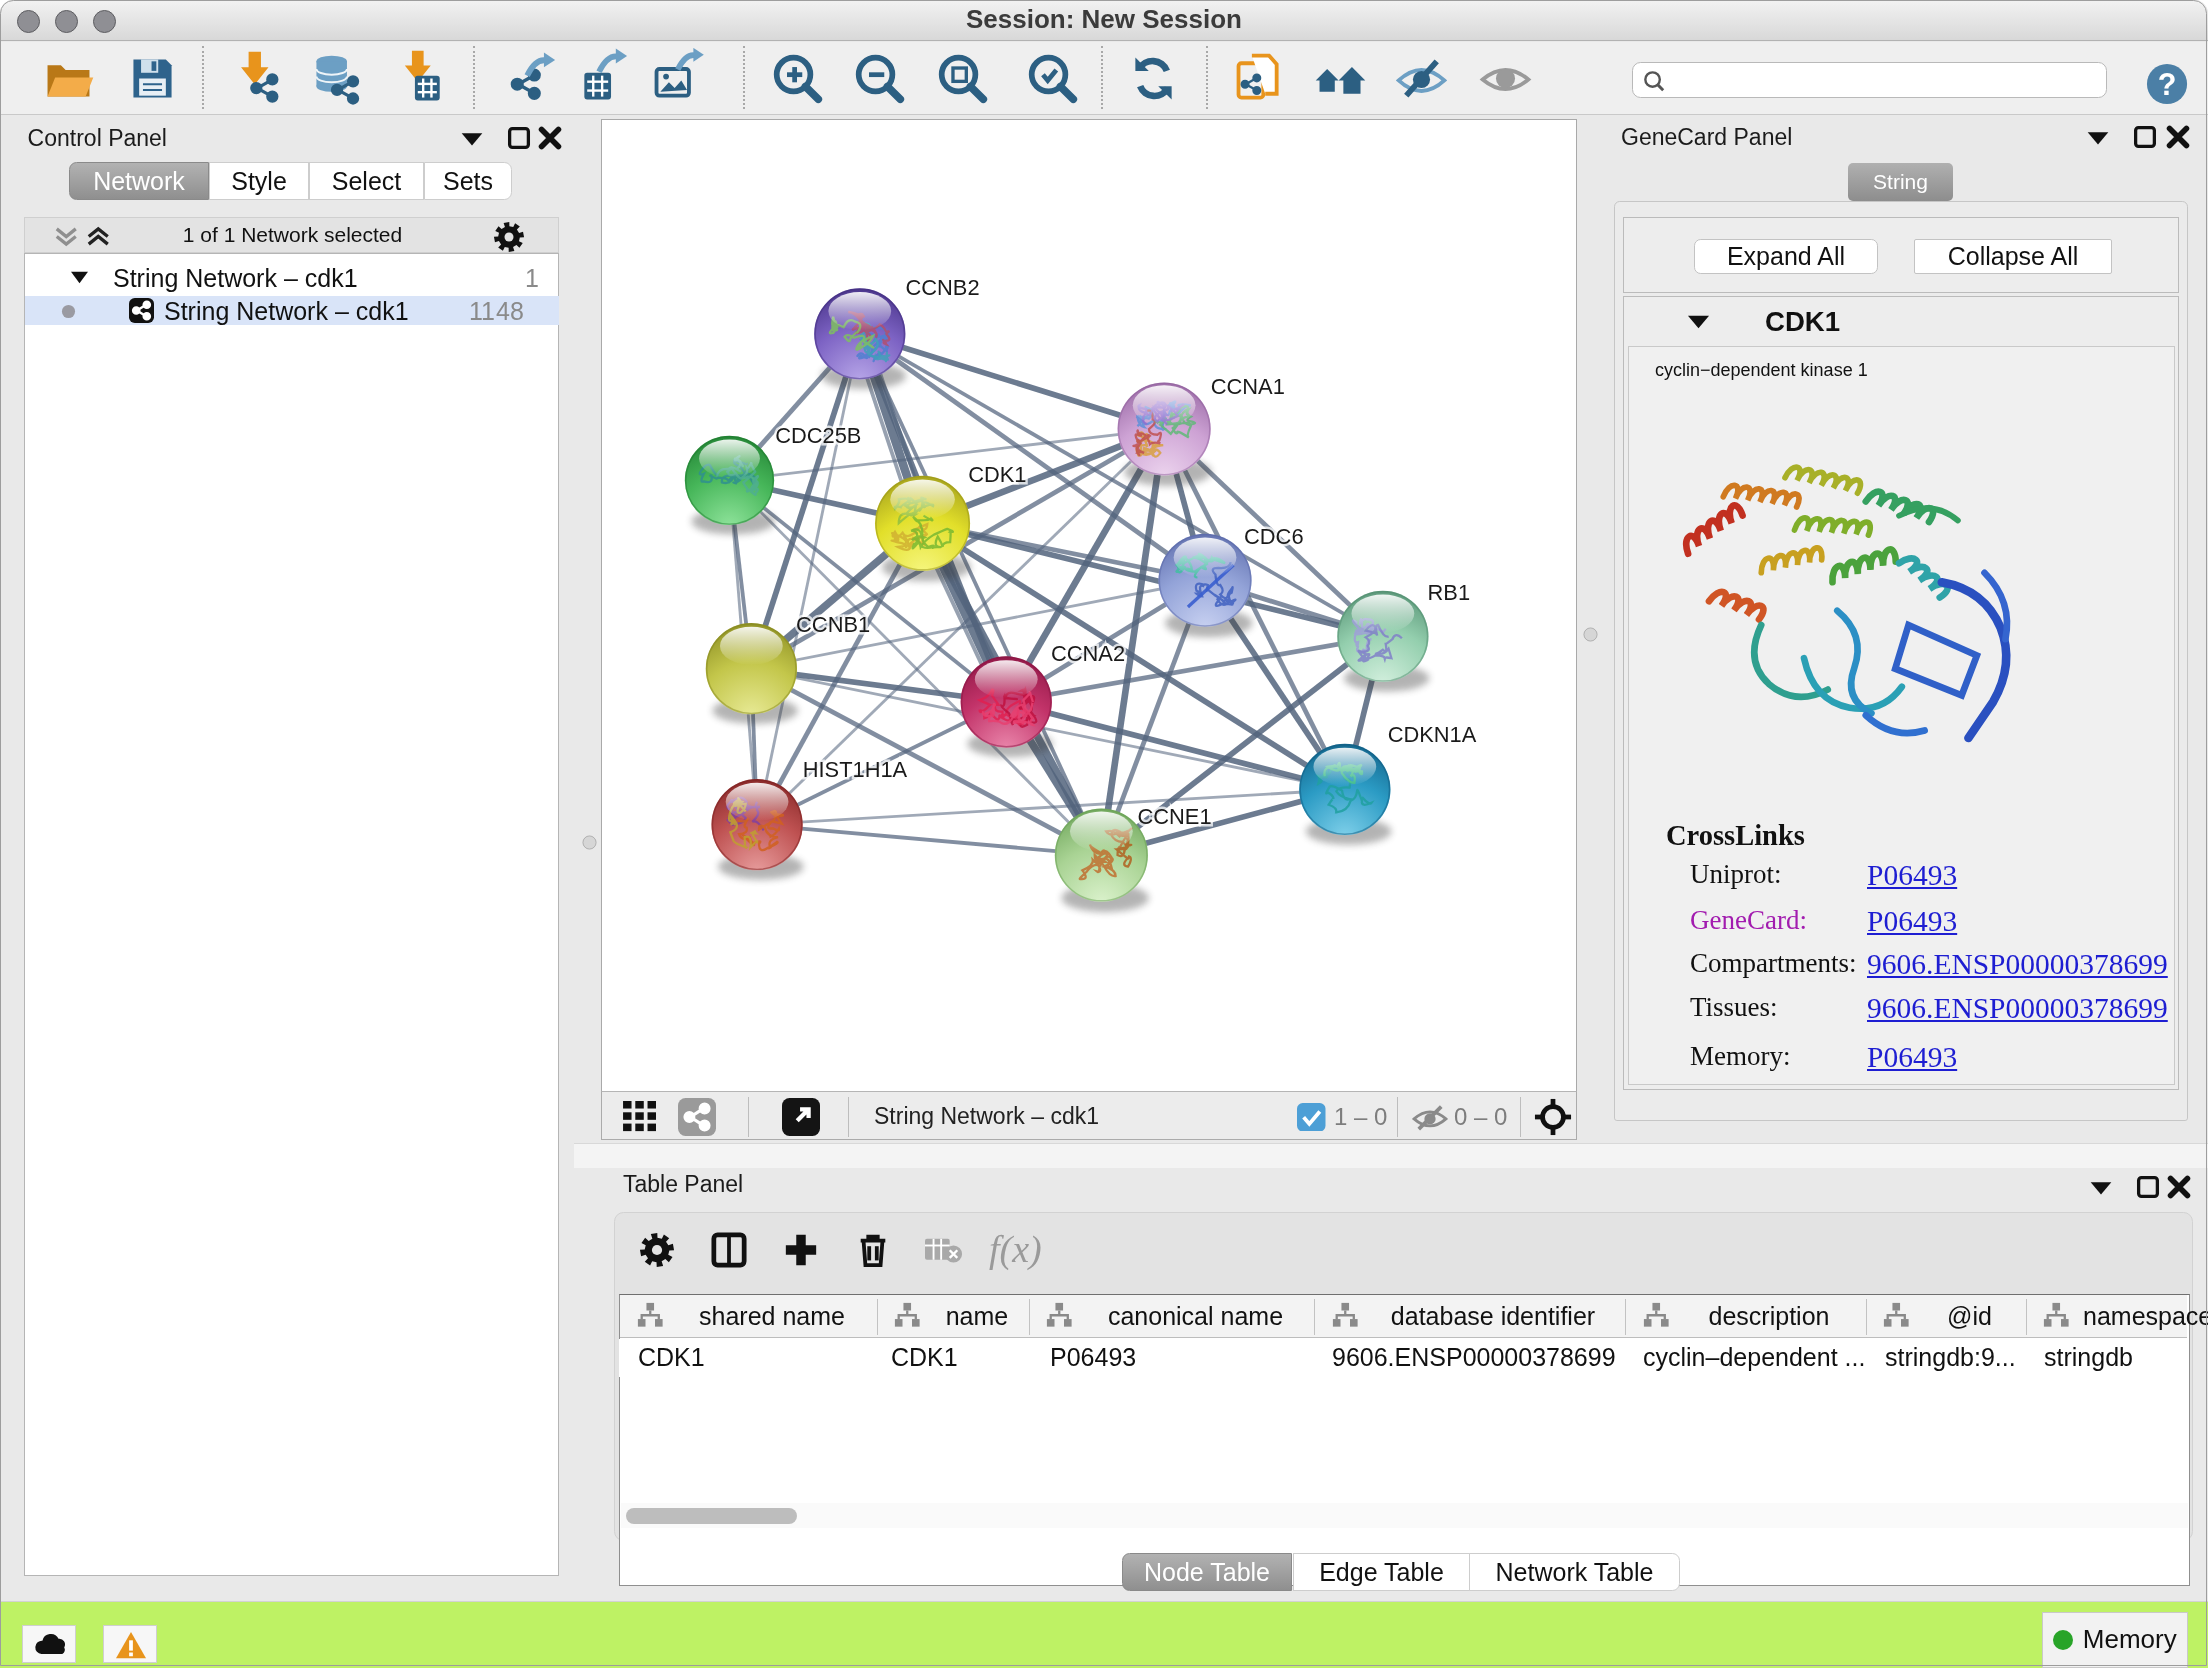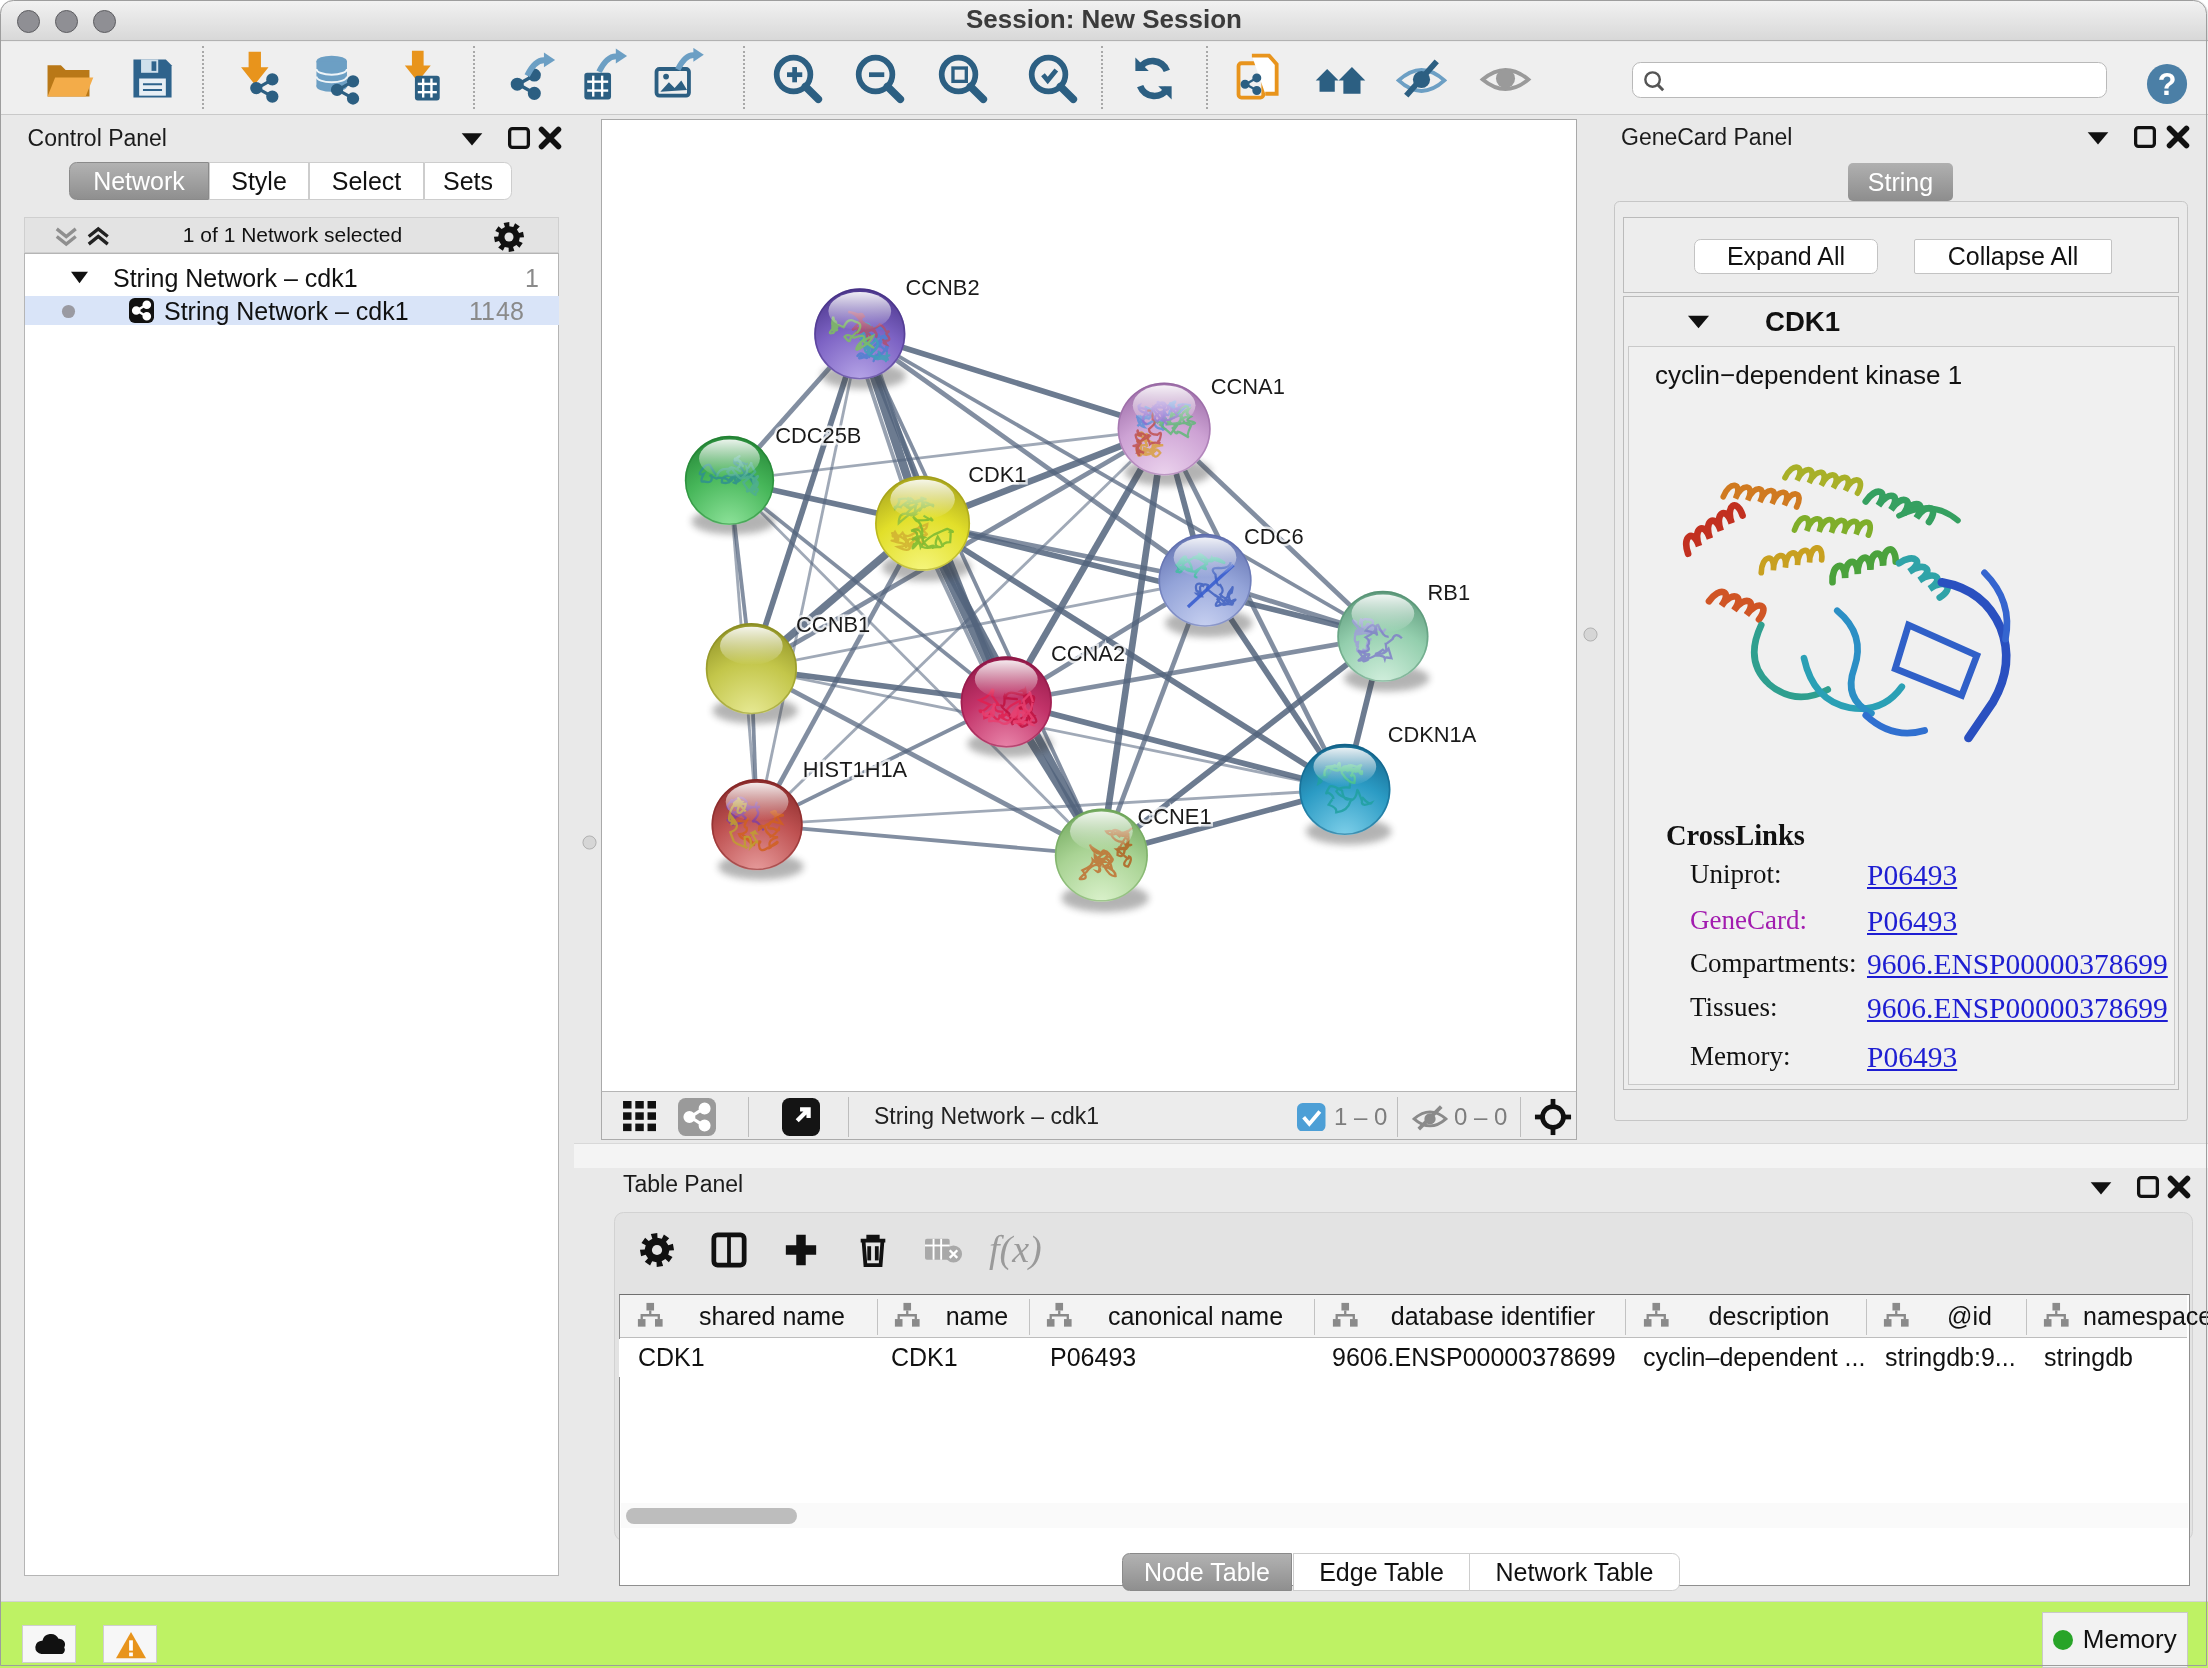--- a/index.html
+++ b/index.html
@@ -593,32 +593,32 @@
     <svg style="position:absolute;left:2083px;top:122px" width="30" height="30" viewBox="0 0 32 32">
       <path d="M5 11 h22 l-11 13 z" fill="#111"></path>
     </svg>
     <svg style="position:absolute;left:2130px;top:122px" width="30" height="30" viewBox="0 0 32 32">
       <rect x="6" y="6" width="20" height="20" rx="3" fill="none" stroke="#111" stroke-width="3.5"></rect>
     </svg>
     <svg style="position:absolute;left:2163px;top:122px" width="30" height="30" viewBox="0 0 32 32">
       <path d="M7 7 L25 25 M25 7 L7 25" stroke="#111" stroke-width="6" stroke-linecap="round"></path>
     </svg>
     <div class="abs" style="left:1614px;top:201px;width:574px;height:920px;background:#ebebeb;border:1px solid #c6c6c6;border-radius:5.7px 5.7px 2.9px 2.9px"></div>
-    <div class="abs" style="left:1848px;top:163px;width:105px;height:38px;background:linear-gradient(#b0b0b0,#8d8d8d);border-radius:5px;color:#fff;font-size:25px;display:flex;align-items:center;justify-content:center">String</div>
+    <div class="abs" style="left:1848px;top:163px;width:105px;height:38px;background:linear-gradient(#b0b0b0,#8d8d8d);border-radius:5px;color:#fff;font-size:21px;display:flex;align-items:center;justify-content:center">String</div>
     <div class="abs" style="left:1623px;top:217px;width:556px;height:76px;background:#ededed;border:1px solid #bbbbbb">
 <div class="abs" style="left:70px;top:21px;width:184px;height:35px;background:#fff;border:1px solid #c3c3c3;border-radius:6.7px;font-size:25px;display:flex;align-items:center;justify-content:center;color:#111">Expand All</div>
 <div class="abs" style="left:290px;top:21px;width:198px;height:35px;background:#fff;border:1px solid #c3c3c3;border-radius:2px;font-size:25px;display:flex;align-items:center;justify-content:center;color:#111">Collapse All</div>
 </div>
     <div class="abs" style="left:1623px;top:296px;width:556px;height:794px;background:#ededed;border:1px solid #bbbbbb">
 <svg style="position:absolute;left:61px;top:15px" width="27" height="23" viewBox="0 0 28 24">
         <path d="M3 4 h22 l-11 13 z" fill="#111"></path>
       </svg>
 <div class="abs" style="left:141px;top:8.6px;font-size:27.6px;font-weight:bold;color:#111">CDK1</div>
 <div class="abs" style="left:3.8px;top:49px;width:547px;height:739px;background:#f0f0f0;border:1px solid #c9c9c9"></div>
-<div class="abs" style="left:31px;top:63px;font-size:26px;color:#111">cyclin−dependent kinase 1</div>
+<div class="abs" style="left:31px;top:63px;font-size:18px;color:#111">cyclin−dependent kinase 1</div>
 </div>
     <svg class="abs" style="left:1671px;top:430px" width="399" height="352" viewBox="0 0 420 370">
       <g fill="none" stroke-linecap="round">
         <g transform="translate(18,130) rotate(-35)">
           <path d="M0 0 c 5 -19, 20 -19, 14 0 c 5 -19, 20 -19, 14 0 c 5 -19, 20 -19, 14 0 c 5 -19, 20 -19, 14 0 c 5 -19, 20 -19, 14 0 " fill="none" stroke="#c23020" stroke-width="7" stroke-linecap="round"></path>
         </g>
         <g transform="translate(40,180) rotate(20)">
           <path d="M0 0 c 5 -19, 20 -19, 14 0 c 5 -19, 20 -19, 14 0 c 5 -19, 20 -19, 14 0 c 5 -19, 20 -19, 14 0 " fill="none" stroke="#d05525" stroke-width="7" stroke-linecap="round"></path>
         </g>
         <g transform="translate(55,70) rotate(8)">

